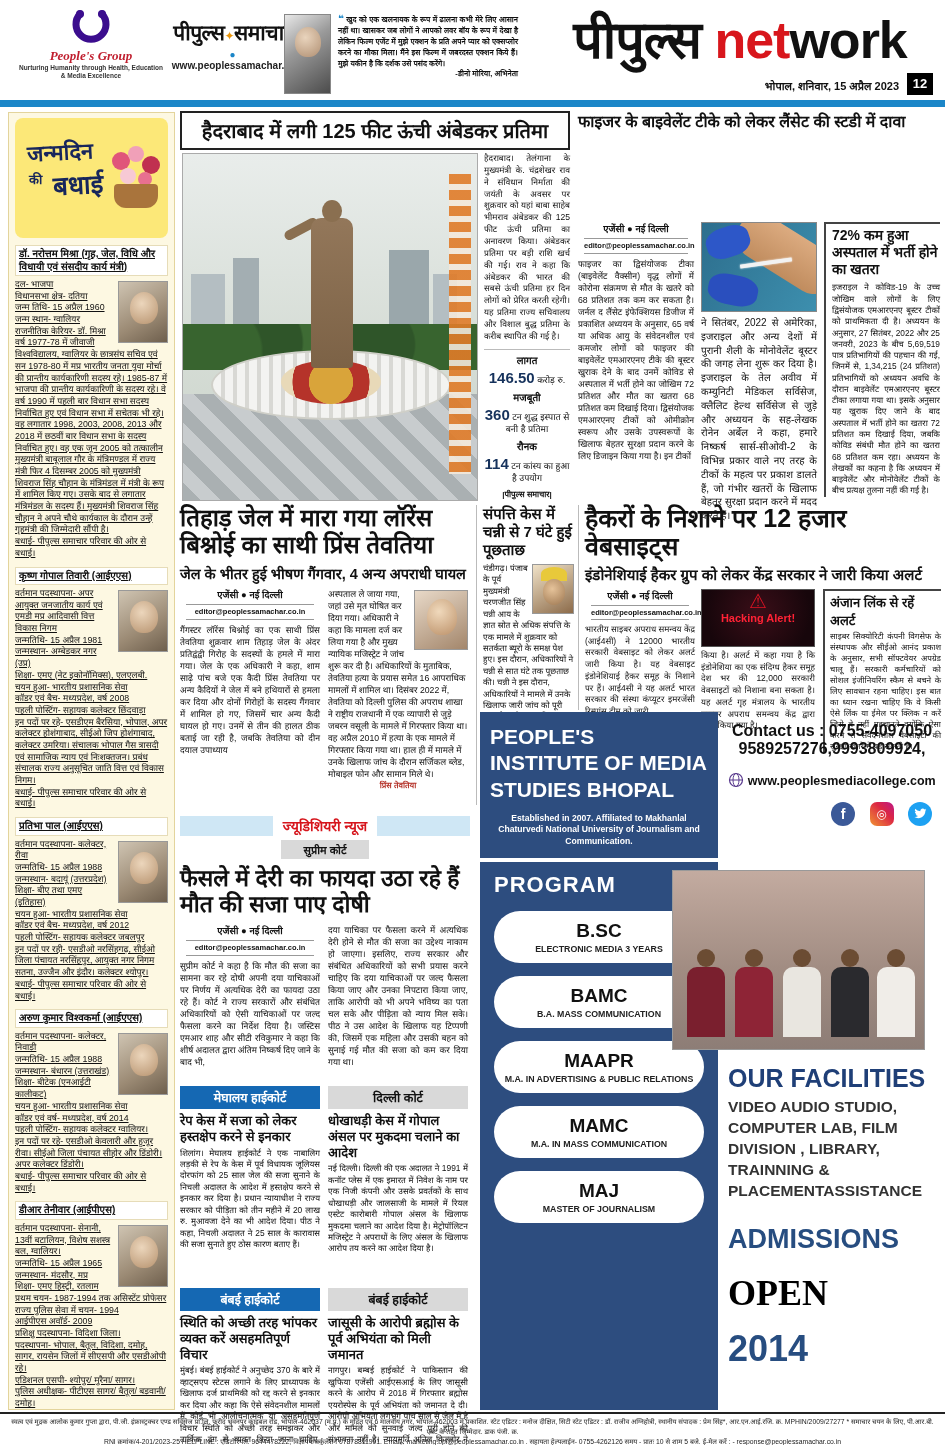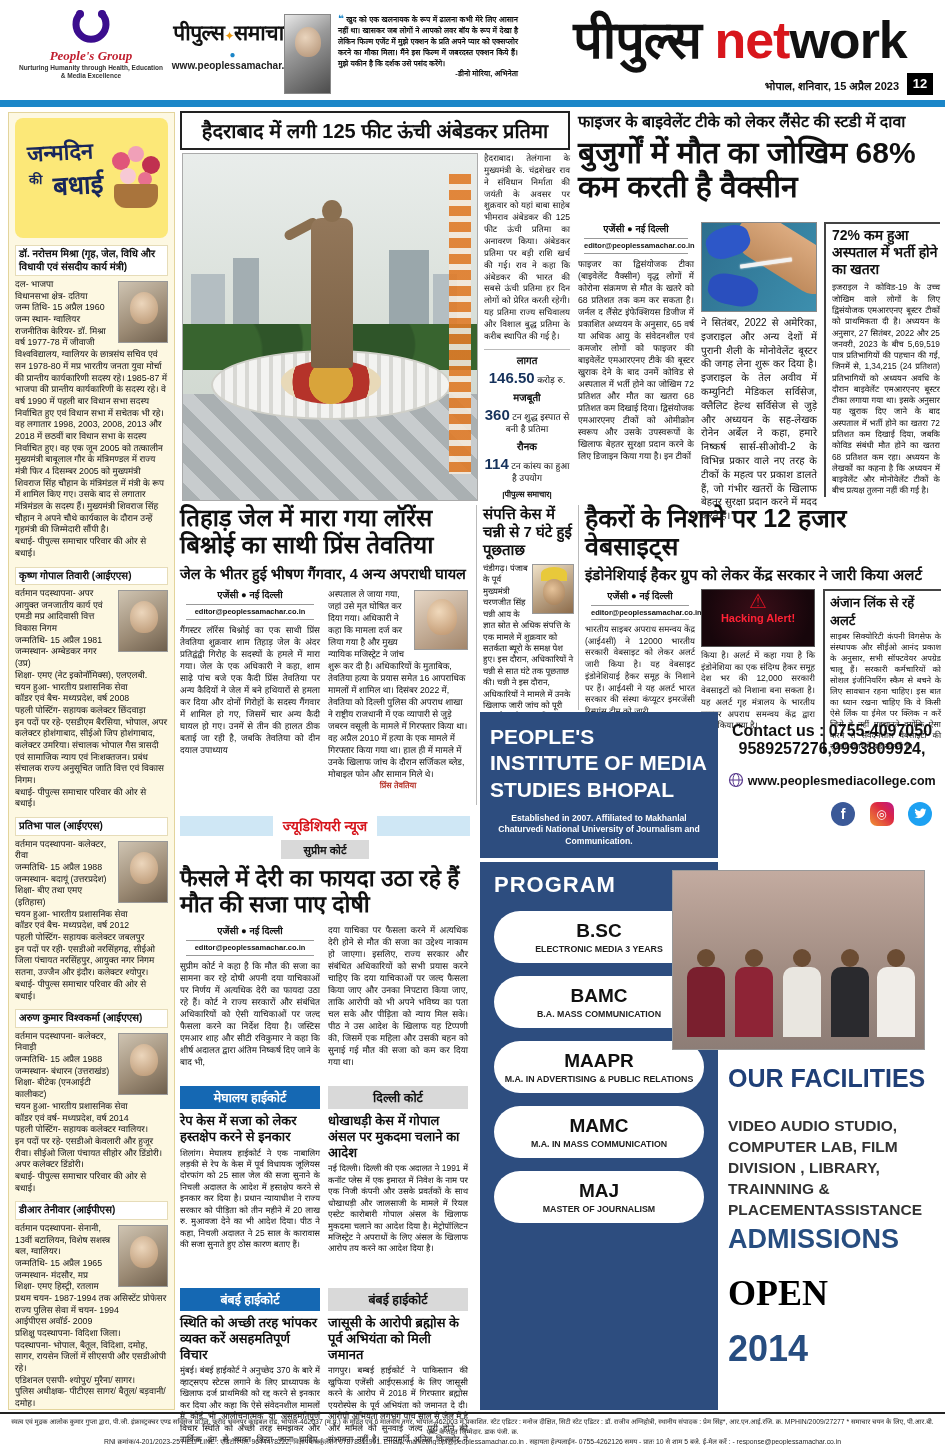--- a/index.html
+++ b/index.html
@@ -41,21 +41,21 @@
           border:1px solid #e3d49c; padding:5px 6px; overflow:hidden; }
   .bday-head { position:relative; background:#fce878; border-radius:8px; height:120px;
                margin-bottom:6px; overflow:hidden; }
   .bday-head .t1 { position:absolute; left:12px; top:18px; font-size:22px; font-weight:bold;
                    color:#17265c; transform:rotate(-3deg); }
   .bday-head .t2 { position:absolute; left:14px; top:52px; font-size:13px; font-weight:bold; color:#17265c; }
   .bday-head .t3 { position:absolute; left:38px; top:48px; font-size:26px; font-weight:bold;
                    color:#17265c; transform:rotate(-3deg); }
   .flowers { position:absolute; right:4px; top:28px; width:56px; height:70px; }
   .flowers i { position:absolute; border-radius:50%; }
-  .b-entry { margin-top:7px; }
+  .b-entry { margin-top:7px;text-decoration:underline; }
   .b-name { background:#ffffff; border:1px solid #e6dcb8; font-weight:bold; font-size:10px;
             padding:2px 3px; line-height:1.25; }
   .b-details { font-size:8.8px; line-height:1.33; margin-top:3px; white-space:pre-line; }
   .portrait { float:right; width:50px; height:62px; margin:2px 0 2px 4px; border:1px solid #999;
               background:linear-gradient(150deg,#cfc4b2 0%,#9b8a74 60%,#6e5f4d 100%); position:relative; }
   .portrait::before { content:""; position:absolute; left:11px; top:10px; width:28px; height:32px;
               border-radius:50% 50% 46% 46%; background:radial-gradient(circle at 42% 36%,#ecd6bc,#b6926e); }
 
   
   .amb { left:180px; top:111px; width:390px; height:392px; }
@@ -197,21 +197,21 @@
   .pill { background:#fff; border-radius:26px; text-align:center; padding:9px 6px; margin-top:13px; }
   .pill-code { font-size:19px; font-weight:bold; }
   .pill-desc { font-size:8.8px; font-weight:bold; color:#222; margin-top:2px; }
   .ad-photo { position:absolute; left:192px; top:158px; width:253px; height:180px; overflow:hidden;
       border:1px solid #999; background:linear-gradient(#c3aba0 0%,#a18c82 55%,#8d7d76 100%); }
   .fig { position:absolute; width:38px; height:70px; border-radius:10px 10px 0 0; bottom:12px; }
   .fig::before { content:""; position:absolute; left:10px; top:-18px; width:18px; height:18px;
       border-radius:50%; background:#6b4c33; }
   .ad-fac { position:absolute; left:248px; top:352px; width:212px; }
   .ad-fac-title { color:#1f3f77; font-size:25px; font-weight:bold; }
-  .ad-fac-text { font-size:15.5px; font-weight:bold; color:#333; line-height:1.35; margin-top:23px; }
+  .ad-fac-text { font-size:15.5px; font-weight:bold; color:#333; line-height:1.35; margin-top:4px; }
   .ad-adm1 { position:absolute; left:248px; top:512px; font-size:27px; font-weight:bold; color:#274d80; }
   .ad-adm2 { position:absolute; left:248px; top:560px; font-size:36px; font-weight:bold; color:#000000;
       font-family:"Liberation Serif",serif; }
   .ad-adm3 { position:absolute; left:248px; top:616px; font-size:36px; font-weight:bold; color:#274d80; }
 
   
   .footer { left:0; top:1412px; width:945px; border-top:2px solid #222; padding:3px 8px 0; }
   .footer-line { font-size:6.8px; color:#222; text-align:center; line-height:1.5; }
 </style>
 </head>
@@ -357,21 +357,20 @@
       <div class="stat-value"><b>360</b> <span>टन शुद्ध इस्पात से बनी है प्रतिमा</span></div>
       <div class="stat-label">रौनक</div>
       <div class="stat-value"><b>114</b> <span>टन कांस्य का हुआ है उपयोग</span></div>
       <div class="amb-credit">|पीपुल्स समाचार|</div>
     </div>
   </div>
 </div>
 
 <div class="abs vac">
   <div class="vac-kicker">फाइजर के बाइवेलेंट टीके को लेकर लैंसेट की स्टडी में दावा</div>
-  <div class="vac-headline">बुजुर्गों में मौत का जोखिम 68% कम करती है वैक्सीन</div>
   <div class="vac-cols">
     <div class="vac-c1">
       <div class="byline">एजेंसी ● नई दिल्ली</div>
       <div class="email">editor@peoplessamachar.co.in</div>
       <div class="just">फाइजर का द्विसंयोजक टीका (बाइवेलेंट वैक्सीन) वृद्ध लोगों में कोरोना संक्रमण से मौत के खतरे को 68 प्रतिशत तक कम कर सकता है। जर्नल द लैंसेट इंफेक्शियस डिजीज में प्रकाशित अध्ययन के अनुसार, 65 वर्ष या अधिक आयु के संवेदनशील एवं कमजोर लोगों को फाइजर की बाइवेलेंट एमआरएनए टीके की बूस्टर खुराक देने के बाद उनमें कोविड से अस्पताल में भर्ती होने का जोखिम 72 प्रतिशत और मौत का खतरा 68 प्रतिशत कम दिखाई दिया। द्विसंयोजक एमआरएनए टीकों को ओमीक्रोन स्वरूप और उसके उपस्वरूपों के खिलाफ बेहतर सुरक्षा प्रदान करने के लिए डिजाइन किया गया है। इन टीकों</div>
     </div>
     <div class="vac-c2">
       <div class="vac-photo">
         <div class="vac-arm"></div>
           <div class="vac-glove1"></div>

